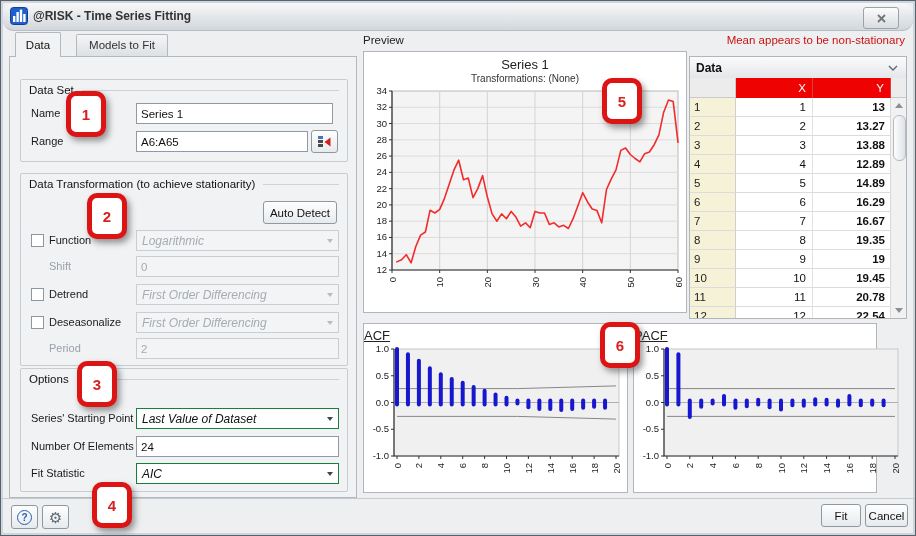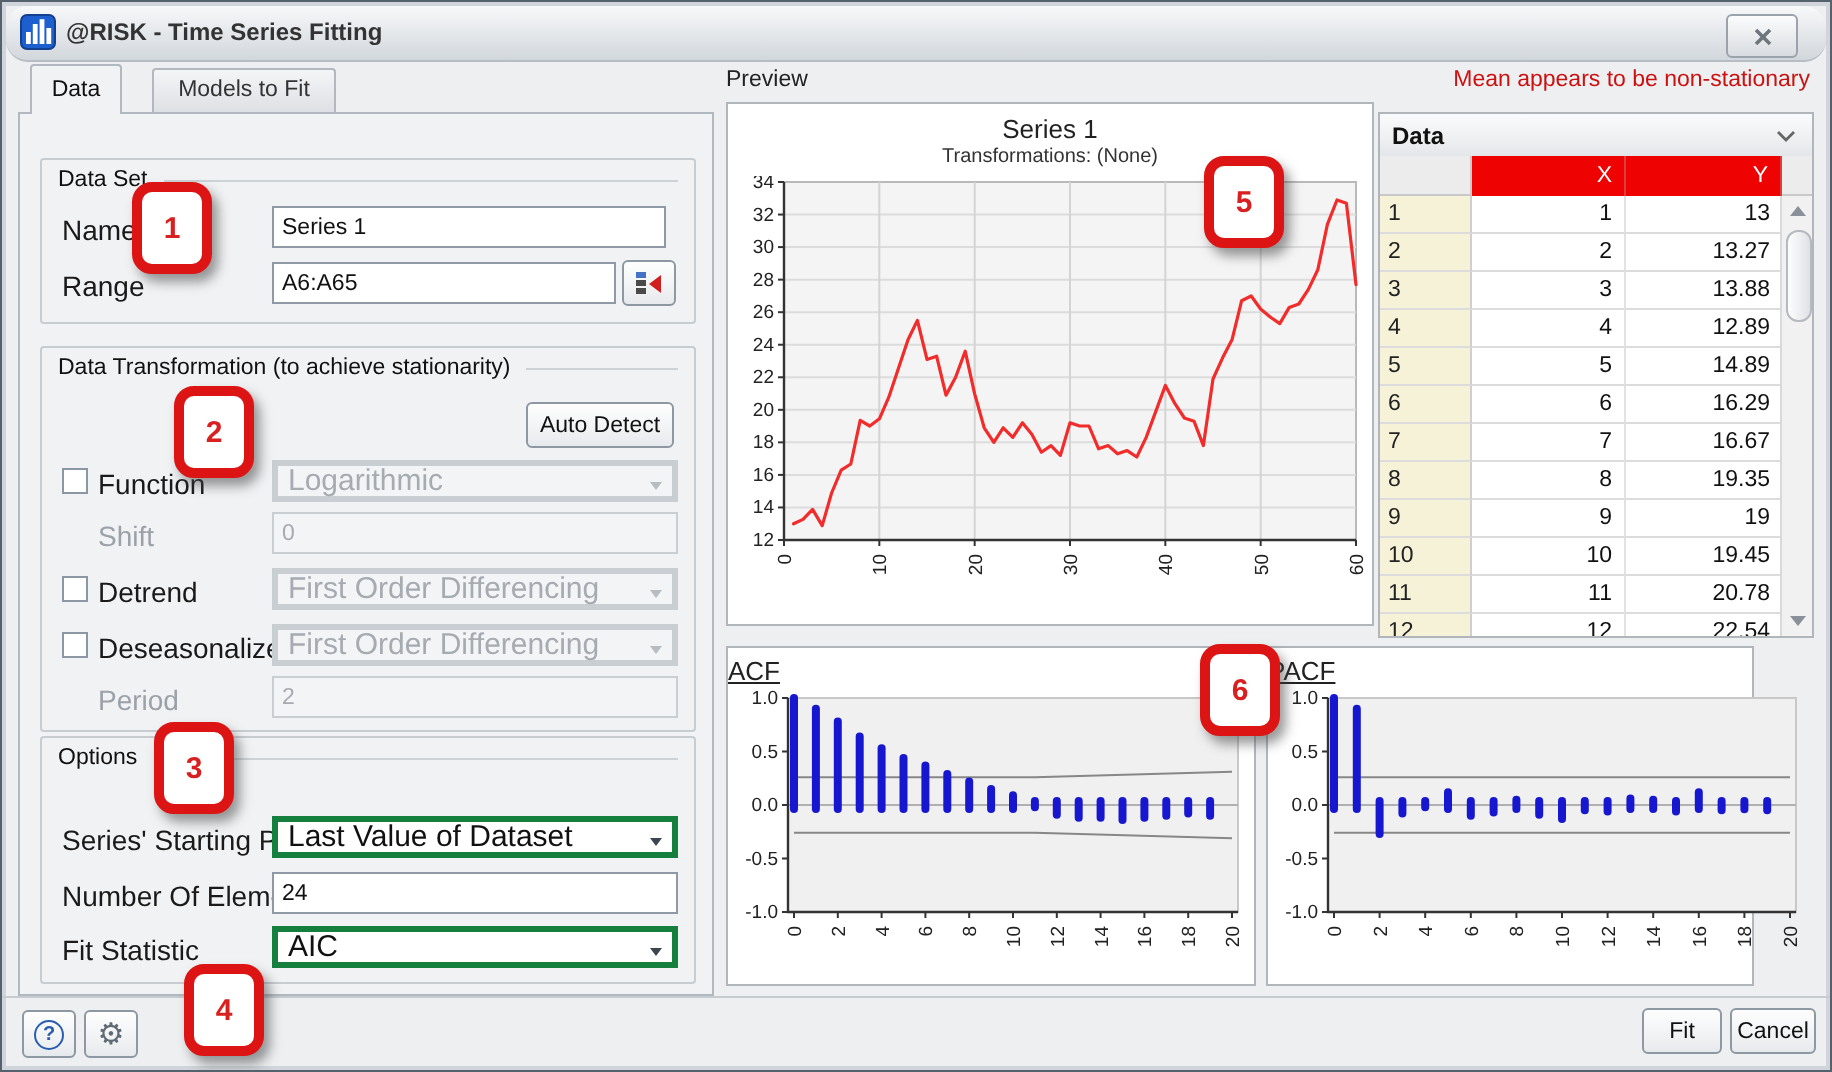--- a/index.html
+++ b/index.html
@@ -19,27 +19,27 @@
   .tab.inactive{left:75px;top:33px;width:92px;height:22px;background:linear-gradient(#f4f5f6,#dde0e4);
               border:1px solid #b2b8bf;border-bottom:none;border-radius:2px 2px 0 0;line-height:21px;color:#333;}
   .panel-left{position:absolute;left:8px;top:55px;width:348px;height:442px;background:#f1f2f4;border:1px solid #b2b8bf;box-sizing:border-box;z-index:1;}
   .preview-lbl{position:absolute;left:362px;top:33px;font-size:11.5px;color:#222;}
   .status-msg{position:absolute;right:10px;top:33px;font-size:11.5px;color:#cc1111;}
   
   .grp{position:absolute;left:10px;width:328px;border:1px solid #c7ccd1;border-radius:2px;box-sizing:border-box;}
   .grp-h{position:absolute;top:4px;left:8px;right:8px;display:flex;align-items:center;}
   .grp-h span{font-size:11.5px;color:#111;white-space:nowrap;}
   .grp-h .line{flex:1;height:1px;background:#cdd2d6;margin-left:8px;}
-  .lbl{position:absolute;font-size:14px;color:#1a1a1a;white-space:nowrap;}
+  .lbl{position:absolute;font-size:11px;color:#1a1a1a;white-space:nowrap;}
   .lbl.dis{color:#9aa1a8;}
   .tinput{position:absolute;height:21px;border:1px solid #8f9aa6;background:#fff;font-size:11.5px;
           padding:0 4px;font-family:inherit;box-sizing:border-box;color:#111;}
   .tinput.dis{background:#f3f4f5;border-color:#c9ced3;color:#a6abb1;}
-  .combo{position:absolute;height:21px;border:3px solid #15803d;background:#fff;font-size:15px;
-         box-sizing:border-box;display:flex;align-items:center;padding:0 18px 0 5px;color:#111;cursor:default;}
+  .combo{position:absolute;height:21px;border:1px solid #15803d;background:#fff;font-size:12px;
+         box-sizing:border-box;display:flex;align-items:center;padding:0 18px 0 5px;color:#111;cursor:default;font-style:italic;}
   .combo .arr{position:absolute;right:5px;top:8px;width:0;height:0;border-left:3.5px solid transparent;
               border-right:3.5px solid transparent;border-top:4px solid #3c4650;}
   .combo.dis{background:#f3f4f5;color:#a6abb1;border-color:#c9ced3;}
   .combo.dis .arr{border-top-color:#b7bcc1;}
   .cb{position:absolute;width:13px;height:13px;background:#fff;border:1px solid #8b97a3;box-sizing:border-box;}
   .btn{position:absolute;border:1px solid #8d98a3;border-radius:3px;background:linear-gradient(#fefefe,#e7eaed);
        font-size:11.5px;font-family:inherit;color:#111;display:flex;align-items:center;justify-content:center;cursor:default;box-sizing:border-box;}
   
   .chartpanel{position:absolute;background:#fff;border:1px solid #b0b6bc;box-sizing:border-box;}
   .ctitle{text-align:center;font-size:13px;color:#222;margin-top:5px;}
@@ -53,21 +53,21 @@
   .thead{position:absolute;left:0;top:21px;height:20px;display:flex;}
   .th{box-sizing:border-box;font-size:11.5px;line-height:20px;}
   .th.num{width:46px;background:#ececec;border-right:1px solid #c9c9c9;border-bottom:1px solid #c9c9c9;}
   .th.red{background:#ee0202;color:#fff;text-align:right;padding-right:6px;border-right:1px solid #d84040;}
   .th.stub{width:15px;background:#ececec;border-bottom:1px solid #c9c9c9;}
   .tbody{position:absolute;left:0;top:41px;width:201px;bottom:0;overflow:hidden;}
   .trow{display:flex;height:19px;}
   .tc{box-sizing:border-box;font-size:11.5px;line-height:18px;border-bottom:1px solid #dcdcdc;}
   .tc.num{width:46px;background:#f6f2d8;color:#222;padding-left:4px;border-right:1px solid #cfcfcf;}
   .tc.vx{width:77px;background:#fff;text-align:right;padding-right:6px;border-right:1px solid #e2e2e2;color:#111;}
-  .tc.vy{width:78px;background:#fff;text-align:right;padding-right:6px;color:#111;}
+  .tc.vy{width:78px;background:#fff;text-align:right;padding-right:6px;color:#111;font-weight:bold;}
   .scroll{position:absolute;right:0;top:41px;bottom:0;width:16px;background:#f1f1f1;border-left:1px solid #d9d9d9;box-sizing:border-box;}
   .sbtn{position:absolute;left:0;width:15px;height:15px;display:flex;align-items:center;justify-content:center;}
   .tri-up{width:0;height:0;border-left:4px solid transparent;border-right:4px solid transparent;border-bottom:5px solid #8a9099;}
   .tri-dn{width:0;height:0;border-left:4px solid transparent;border-right:4px solid transparent;border-top:5px solid #8a9099;}
   .thumb{position:absolute;left:2px;top:17px;width:11px;height:44px;background:linear-gradient(90deg,#fdfdfd,#dfe2e5);
          border:1px solid #b4bac0;border-radius:6px;}
   
   .footersep{position:absolute;left:0;right:0;top:497px;border-top:1px solid #c6cbd0;}
   .badge{position:absolute;width:30px;height:36px;background:#fff;border:5px solid #dd1414;border-radius:10px;
          box-shadow:3px 4px 6px rgba(70,70,70,.55);color:#d92020;font-weight:bold;font-size:15px;

